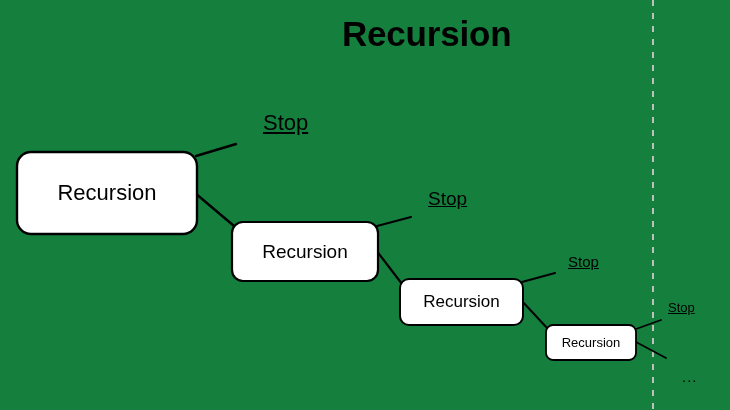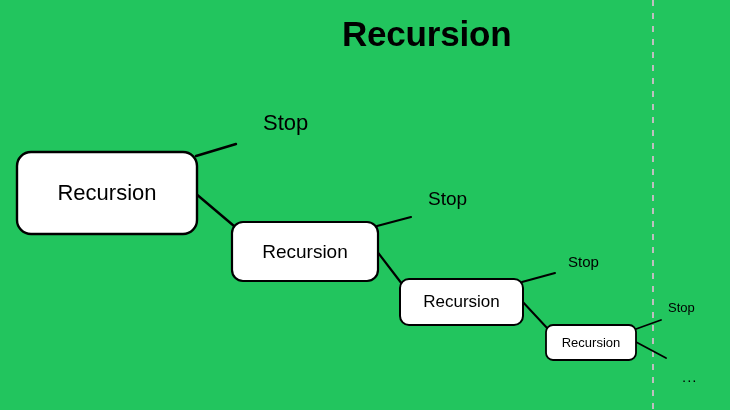--- a/index.html
+++ b/index.html
@@ -11,21 +11,21 @@
     width: 730px;
     height: 410px;
     overflow: hidden;
     font-family: "Liberation Sans", sans-serif;
     color: #000000;
   }
   #stage {
     position: relative;
     width: 730px;
     height: 410px;
-    background: #22c55e;
+    background: #15803d;
   }
   #vector-layer {
     position: absolute;
     left: 0;
     top: 0;
     width: 730px;
     height: 410px;
   }
   .abs {
     position: absolute;
@@ -44,20 +44,21 @@
     top: 0;
     width: 100%;
     height: 100%;
     display: flex;
     align-items: center;
     justify-content: center;
     color: #000000;
   }
   .stop-label {
     color: #000000;
+    text-decoration: underline;
   }
   .ellipsis-label {
     color: #000000;
     font-size: 15px;
     letter-spacing: 1px;
   }
 </style>
 </head>
 <body>
 

